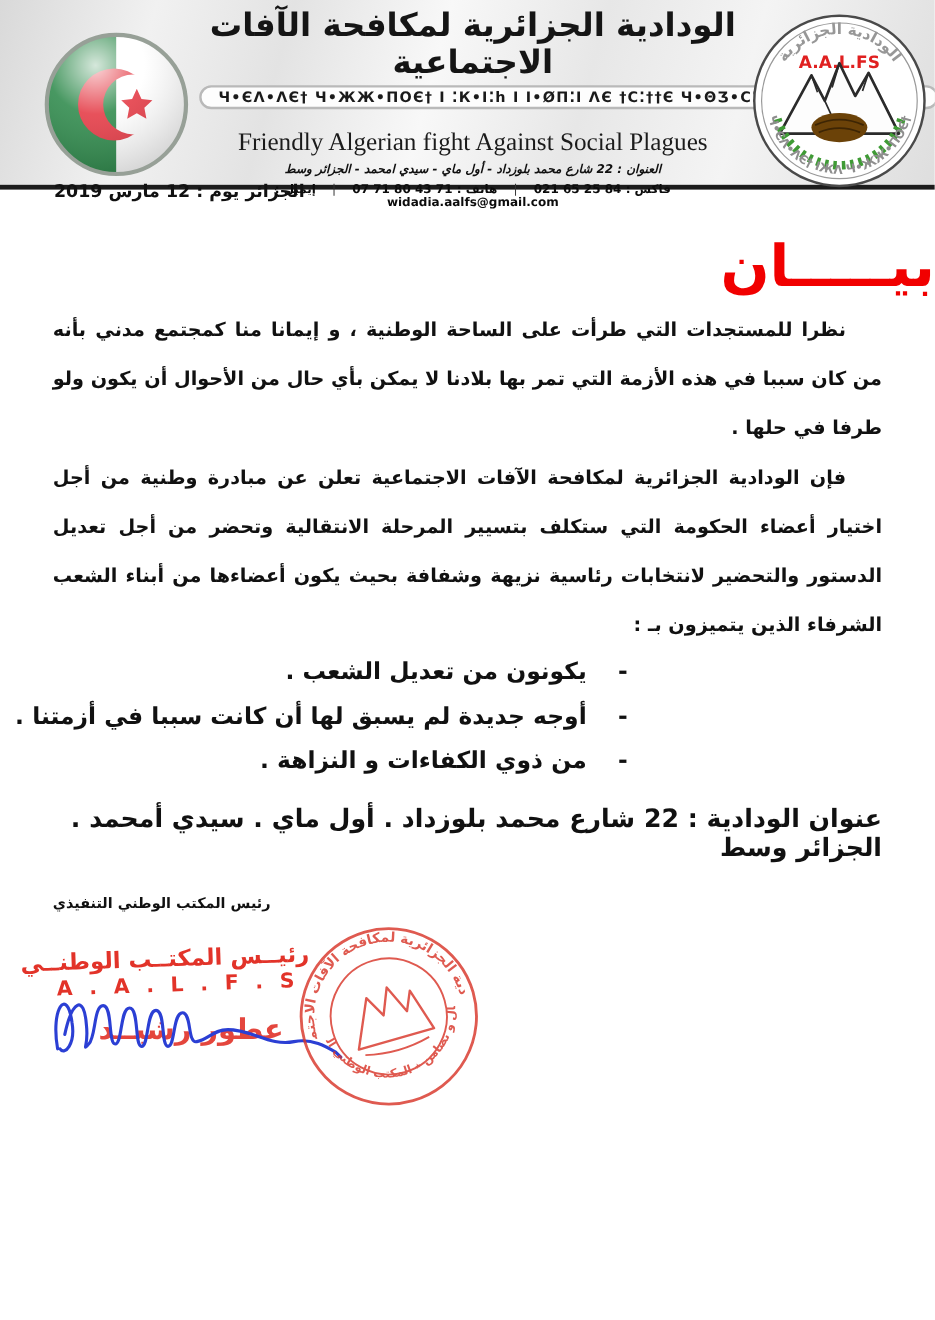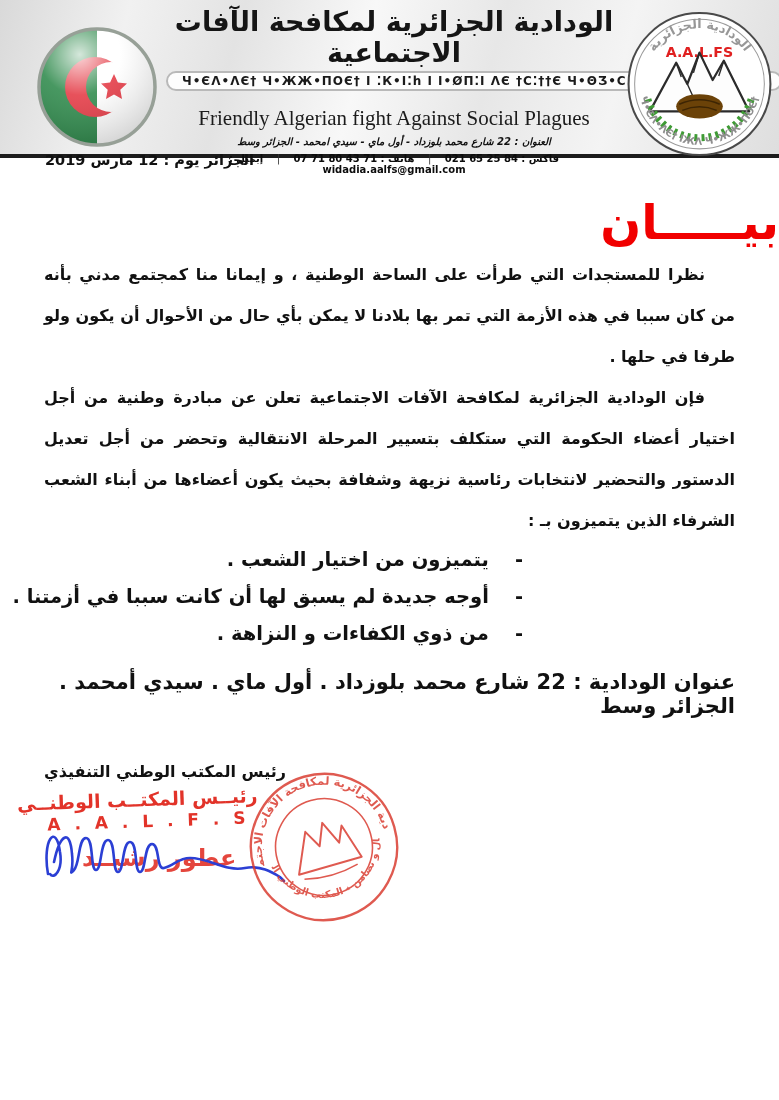--- a/index.html
+++ b/index.html
@@ -29,21 +29,21 @@
   
   .body-text { margin-top:4px; }
   .para { direction:rtl; text-align:justify; margin:0 44px; font-size:16px; font-weight:bold;
           line-height:41px; text-indent:30px; }
   .bullets { direction:rtl; margin:0 256px 0 44px; }
   .bullet-row { display:flex; gap:26px; line-height:37px; font-size:19.5px; font-weight:bold; white-space:nowrap; }
   .closing-address { direction:rtl; margin:18px 44px 0; font-size:21px; font-weight:bold; }
 
   
   .signature-block { position:relative; height:206px; margin-top:8px; }
-  .sig-role { direction:rtl; position:absolute; left:44px; top:36px; font-size:16px; font-weight:bold; }
+  .sig-role { direction:rtl; position:absolute; left:44px; top:20px; font-size:12px; font-weight:bold; }
   .stamp-text { position:absolute; left:38px; top:62px; width:220px; text-align:center;
                 color:#e23329; transform:rotate(-2deg); }
   .stamp-text .l1 { direction:rtl; font-size:19px; font-weight:bold; white-space:nowrap; }
   .stamp-text .l2 { font-size:17px; font-weight:bold; letter-spacing:4px; margin-top:1px; }
   .stamp-name { direction:rtl; position:absolute; left:82px; top:118px; color:#e23329;
                 font-size:24px; font-weight:bold; letter-spacing:2px; opacity:.9; }
   .sig-svg { position:absolute; left:40px; top:88px; }
   .round-stamp { position:absolute; left:245px; top:42px; opacity:.82; }
 </style>
 </head>
@@ -120,21 +120,21 @@
 <div class="date-line">الجزائر يوم : 12 مارس 2019</div>
 <div class="statement-title">بيـــــان</div>
 
 <div class="body-text">
   <p class="para">نظرا للمستجدات التي طرأت على الساحة الوطنية ، و إيمانا منا كمجتمع مدني بأنه من كان سببا في هذه الأزمة التي تمر بها بلادنا لا يمكن بأي حال من الأحوال أن يكون ولو طرفا في حلها .</p>
   <p class="para">فإن الودادية الجزائرية لمكافحة الآفات الاجتماعية تعلن عن مبادرة وطنية من أجل اختيار أعضاء الحكومة التي ستكلف بتسيير المرحلة الانتقالية وتحضر من أجل تعديل الدستور والتحضير لانتخابات رئاسية نزيهة وشفافة بحيث يكون أعضاءها من أبناء الشعب الشرفاء الذين يتميزون بـ :</p>
 
   <div class="bullets">
     <div class="bullet-row">
       <span>-</span>
-      <span>يتميزون من اختيار الشعب .</span>
+      <span>يكونون من تعديل الشعب .</span>
     </div>
     <div class="bullet-row">
       <span>-</span>
       <span>أوجه جديدة لم يسبق لها أن كانت سببا في أزمتنا .</span>
     </div>
     <div class="bullet-row">
       <span>-</span>
       <span>من ذوي الكفاءات و النزاهة .</span>
     </div>
   </div>

